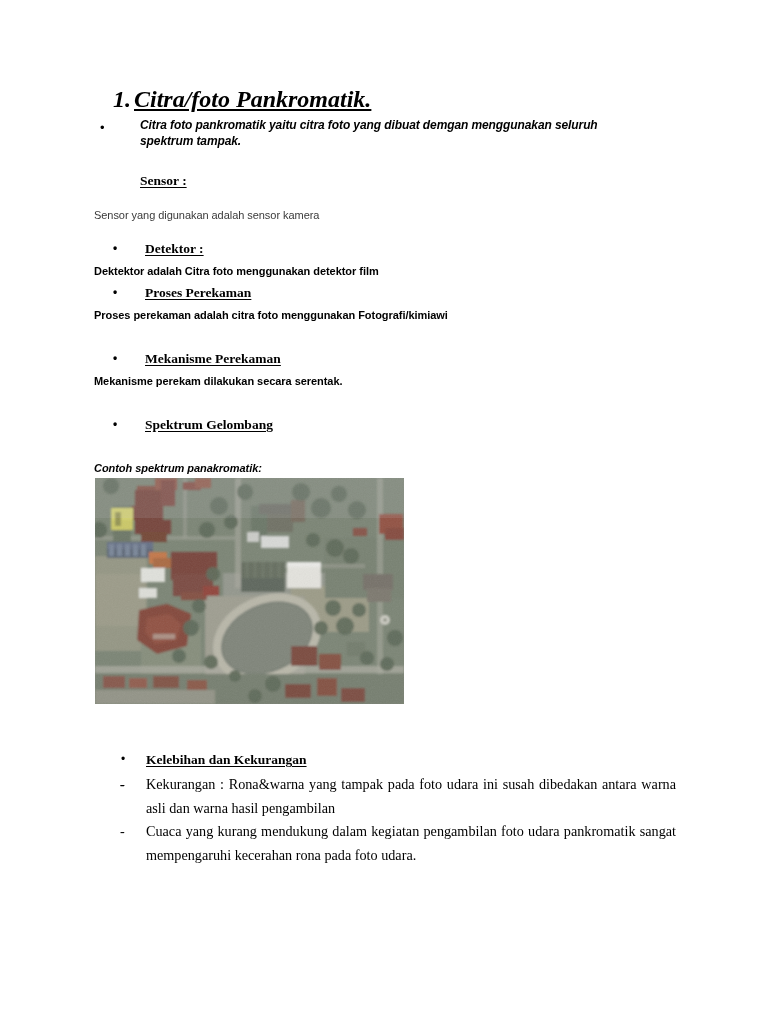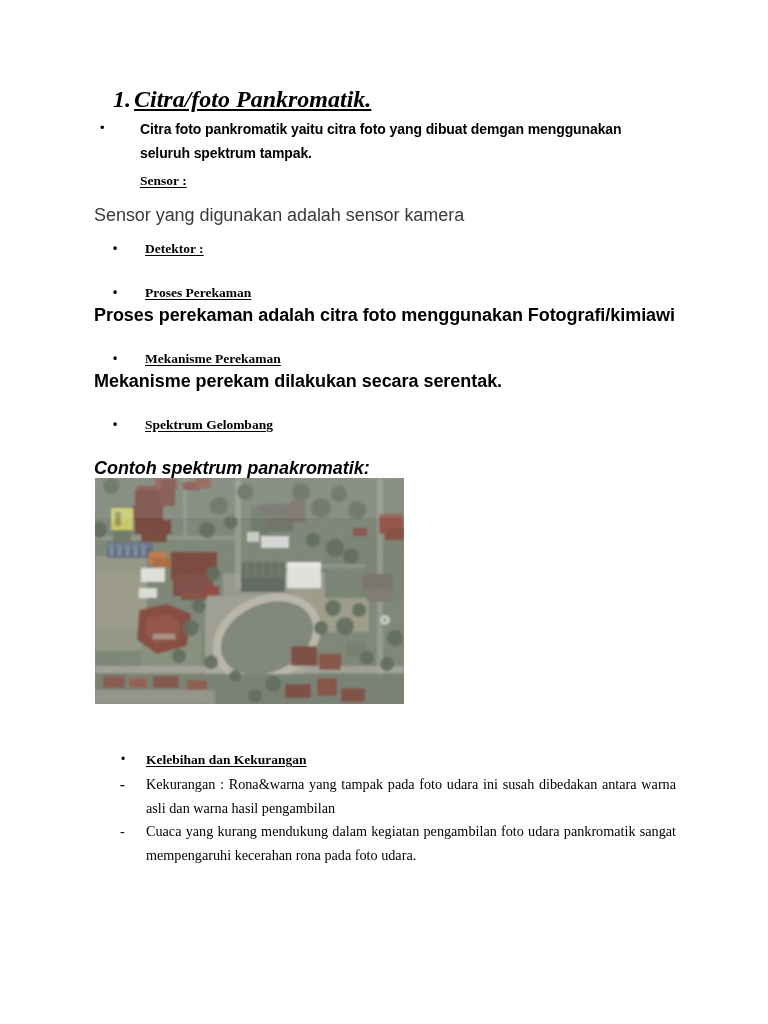--- a/index.html
+++ b/index.html
@@ -46,23 +46,24 @@
   .lead-bullet .dot {
     position: absolute;
     left: 0px;
     top: 2px;
     font-size: 13px;
     line-height: 17px;
   }
   .lead-bullet .txt {
     display: block;
     margin-left: 40px;
-    font-size: 14px;
+    font-size: 12px;
     font-weight: bold;
-    line-height: 24px;
+    font-style: italic;
+    line-height: 16px;
     letter-spacing: -0.1px;
   }
 
   
   .subhead {
     position: absolute;
     font-family: "Liberation Serif", serif;
     font-size: 13.5px;
     font-weight: bold;
     white-space: nowrap;
@@ -74,21 +75,21 @@
     left: -32px;
     top: 0px;
     font-family: "Liberation Sans", sans-serif;
     font-size: 12px;
     text-decoration: none;
   }
 
   
   .body-line {
     position: absolute;
-    font-size: 18px;
+    font-size: 11px;
     line-height: 17px;
     white-space: nowrap;
     letter-spacing: -0.05px;
   }
   .body-line.bold { font-weight: bold; }
   .body-line.reg  { font-weight: normal; color: #3a3a3a; }
 
   
   .photo-wrap {
     position: absolute;
@@ -161,20 +162,21 @@
 
   <div class="subhead" style="left:140px; top:173px;">
     <span class="u">Sensor  :</span>
   </div>
   <div class="body-line reg" style="left:94px; top:207px;">Sensor yang digunakan adalah sensor kamera</div>
 
   <div class="subhead" style="left:145px; top:241px;">
     <span class="dot">•</span>
     <span class="u">Detektor :</span>
   </div>
+  <div class="body-line bold" style="left:94px; top:263px;">Dektektor adalah Citra foto menggunakan detektor film</div>
 
   <div class="subhead" style="left:145px; top:285px;">
     <span class="dot">•</span>
     <span class="u">Proses Perekaman</span>
   </div>
   <div class="body-line bold" style="left:94px; top:307px;">Proses perekaman adalah citra  foto menggunakan Fotografi/kimiawi</div>
 
   <div class="subhead" style="left:145px; top:351px;">
     <span class="dot">•</span>
     <span class="u">Mekanisme Perekaman</span>

